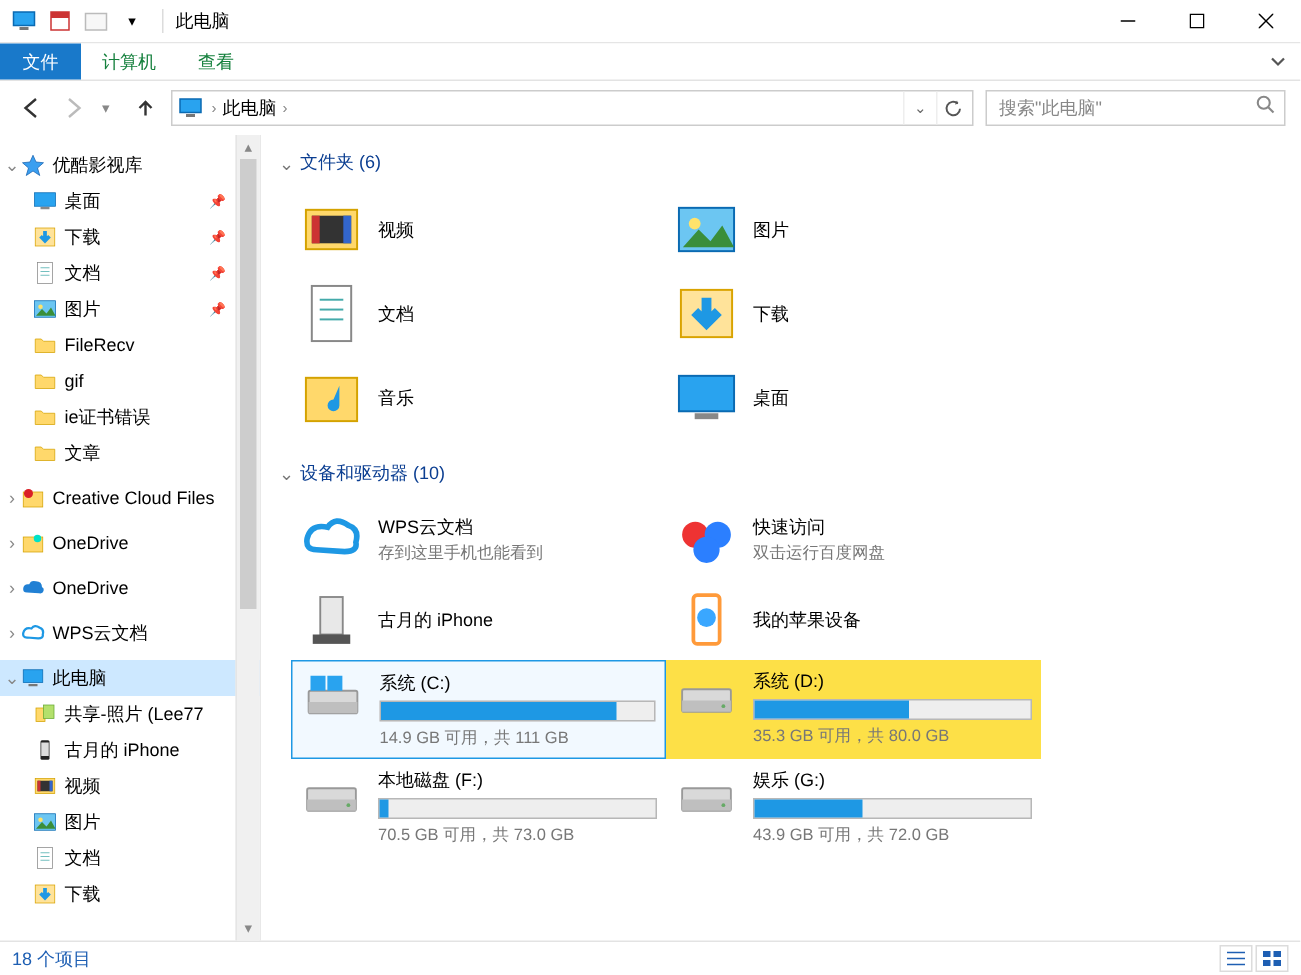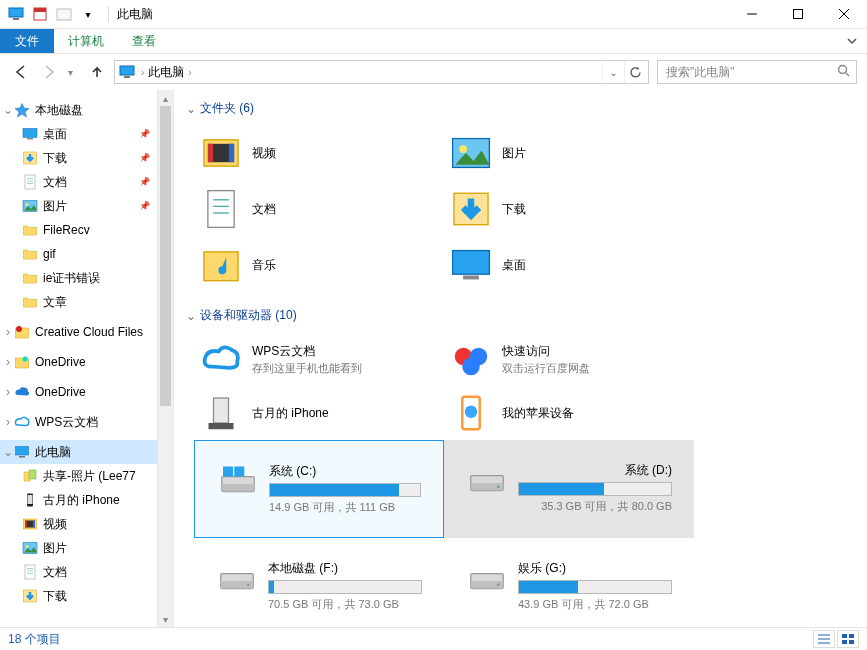--- a/index.html
+++ b/index.html
@@ -58,29 +58,29 @@
   .section-h .chev { width:14px; color:#777; }
   .grid { display:flex; flex-wrap:wrap; padding:4px 0 8px 20px;}
   .folder-cell { width:250px; height:56px; display:flex; align-items:center; padding:4px 6px;}
   .folder-cell .f-ico { width:42px; height:42px; margin-right:10px; display:flex; align-items:center; justify-content:center;}
   .folder-cell .f-label { font-size:12px; }
 
   .dev-cell { width:250px; display:flex; align-items:center; padding:6px; }
   .dev-cell .d-ico { width:42px; height:42px; margin-right:10px; display:flex; align-items:center; justify-content:center; flex-shrink:0;}
   .dev-cell .d-text { font-size:12px; }
   .dev-cell .d-sub { font-size:11px; color:#777; margin-top:1px;}
-  .dev-drive { width:250px; padding:22px; display:flex;}
+  .dev-drive { width:250px; padding:6px; display:flex;}
   .dev-drive .d-ico { width:42px; height:42px; margin-right:10px; display:flex; align-items:center; justify-content:center; flex-shrink:0;}
   .drive-body { flex:1; }
   .drive-title { font-size:12px; }
   .drive-bar { height:14px; border:1px solid #b7b7b7; margin:3px 0; background:#eee; position:relative;}
   .drive-fill { position:absolute; left:0; top:0; bottom:0; background:#1e98e4;}
   .drive-sub { font-size:11px; color:#777;}
   .dev-drive.selected-outline { border:1px solid #1e98e4; background:#f2f9ff;}
-  .dev-drive.selected-fill { background:#e5e5e5;text-align:right; }
+  .dev-drive.selected-fill { background:#fde047; }
 
   
   .status-bar { height:23px; border-top:1px solid #e3e3e3; display:flex; align-items:center; font-size:12px; color:#1e5fb3; padding:0 8px;}
   .status-bar .views { margin-left:auto; display:flex; gap:2px;}
   .status-bar .vbtn { width:22px; height:18px; border:1px solid #dcdcdc; display:flex; align-items:center; justify-content:center;}
   .mini { font-size:10px; }
 </style>
 </head>
 <body>
 
@@ -191,21 +191,21 @@
   <div class="nav-pane">
     <div id="np-container">
         <div class="np-group">
     <div class="np-item root">
       <span class="exp">⌄</span>
       <span class="ico">
               <svg width="16" height="16" viewBox="0 0 32 32">
                 <path d="M16 3 L20 12 L30 13 L22 20 L25 30 L16 24 L7 30 L10 20 L2 13 L12 12 Z" fill="#3a9ff0" stroke="#1863b0"></path>
               </svg>
             </span>
-      <span>本地磁盘</span>
+      <span>优酷影视库</span>
     </div>
 
       <div class="np-item">
         <span class="ico">
               <svg width="16" height="16" viewBox="0 0 32 32">
                 <rect x="2" y="5" width="28" height="18" fill="#29a3ef" stroke="#0a6ab2"></rect>
                 <rect x="10" y="24" width="12" height="3" fill="#888"></rect>
               </svg>
             </span>
         <span>桌面</span>

